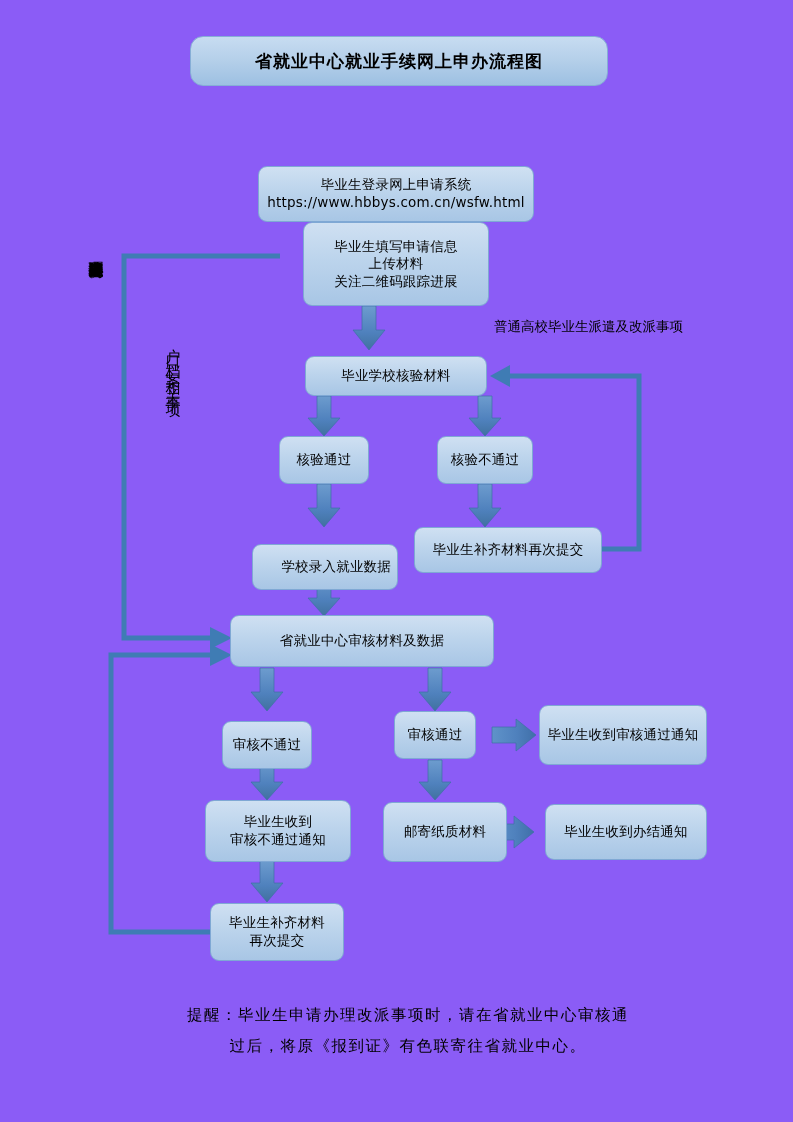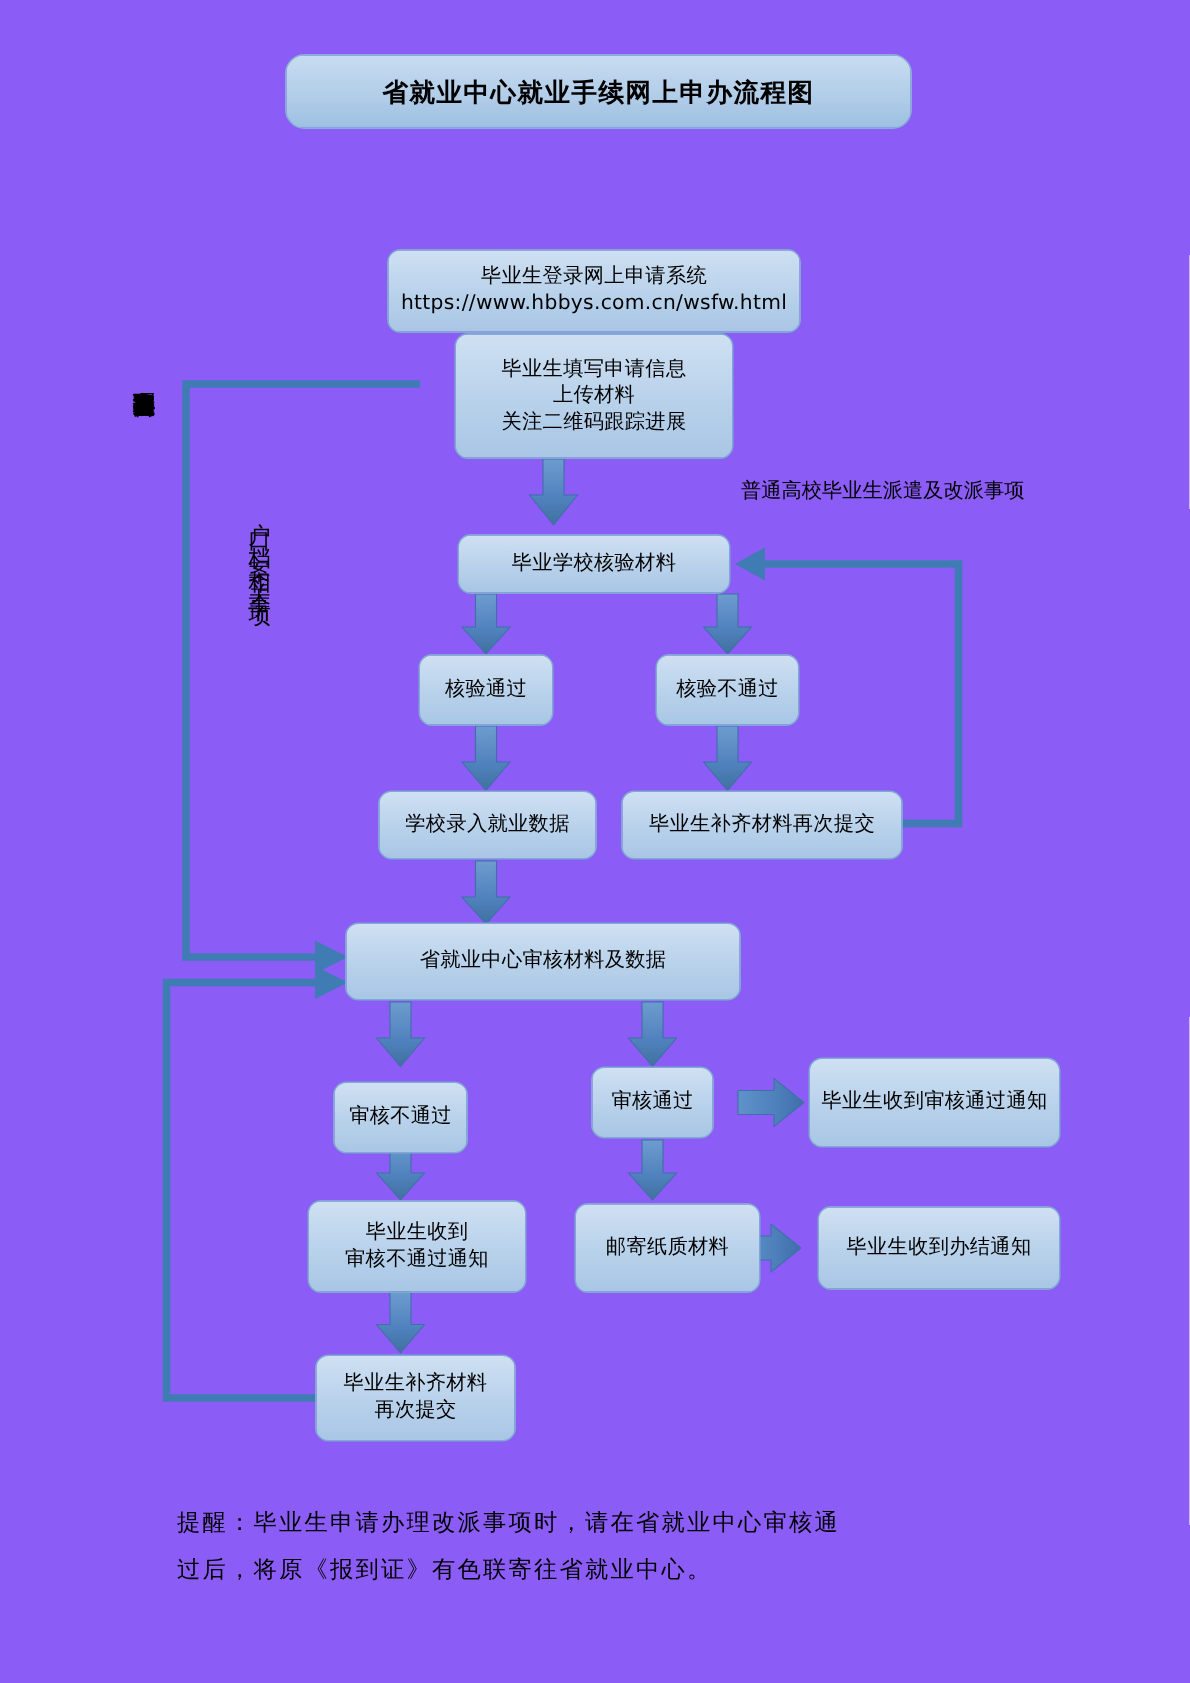--- a/index.html
+++ b/index.html
@@ -74,20 +74,21 @@
   }
 
   
   .note {
     position: absolute;
     font-size: 15.5px;
     color: #000;
     line-height: 2.0;
     letter-spacing: 1.5px;
     font-family: "DejaVu Serif", "Liberation Serif", serif;
+    text-align: center;
   }
 
   
   #wires {
     position: absolute;
     left: 0; top: 0;
     width: 793px;
     height: 1122px;
     pointer-events: none;
   }
@@ -207,21 +208,21 @@
   </div>
 
   <div class="box" style="left:279px; top:436px; width:90px; height:48px;">
     <span class="ln">核验通过</span>
   </div>
 
   <div class="box" style="left:437px; top:436px; width:96px; height:48px;">
     <span class="ln">核验不通过</span>
   </div>
 
-  <div class="box" style="left:252px; top:527px; width:146px; height:46px;">
+  <div class="box" style="left:252px; top:544px; width:146px; height:46px;justify-content:flex-end;">
     <span class="ln">学校录入就业数据</span>
   </div>
 
   <div class="box" style="left:414px; top:527px; width:188px; height:46px;align-items:center;">
     <span class="ln">毕业生补齐材料再次提交</span>
   </div>
 
   <div class="box" style="left:230px; top:615px; width:264px; height:52px;">
     <span class="ln">省就业中心审核材料及数据</span>
   </div>

